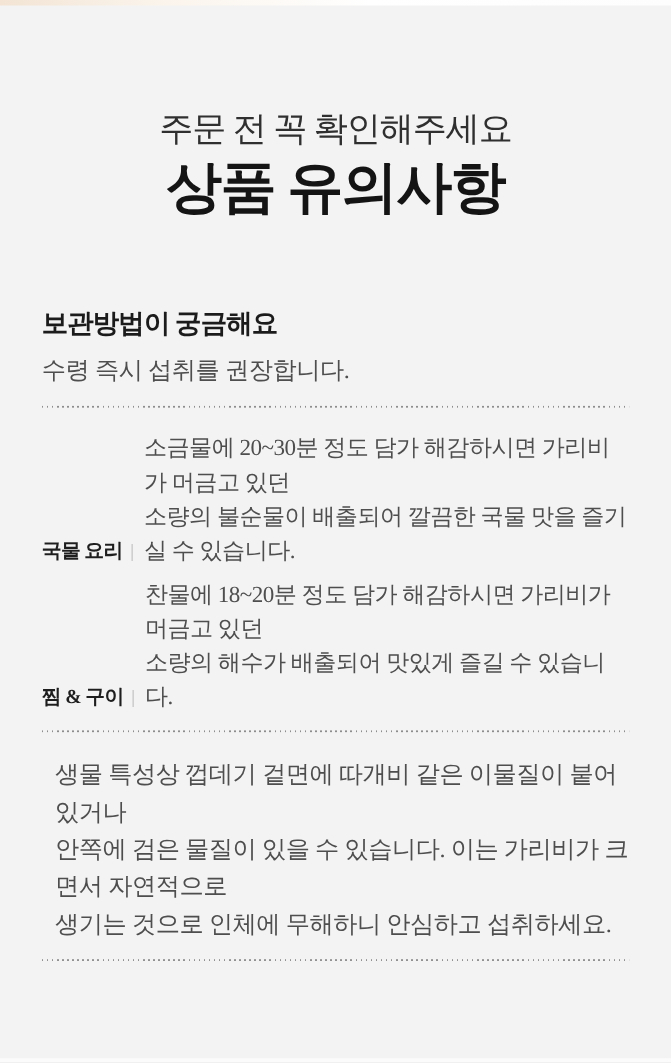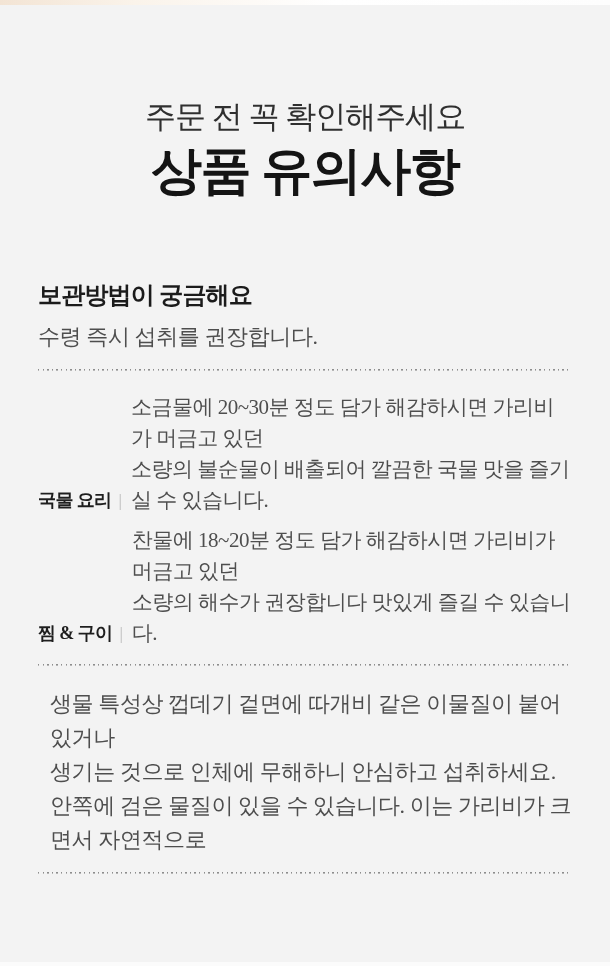--- a/index.html
+++ b/index.html
@@ -139,31 +139,31 @@
           <span class="desc-line">소금물에 20~30분 정도 담가 해감하시면 가리비가 머금고 있던</span>
           <span class="desc-line">소량의 불순물이 배출되어 깔끔한 국물 맛을 즐기실 수 있습니다.</span>
         </span>
       </div>
 
       <div class="wash-row">
         <span class="wash-label">찜 &amp; 구이</span>
         <span class="wash-sep">|</span>
         <span class="wash-desc">
           <span class="desc-line">찬물에 18~20분 정도 담가 해감하시면 가리비가 머금고 있던</span>
-          <span class="desc-line">소량의 해수가 권장합니다 맛있게 즐길 수 있습니다.</span>
+          <span class="desc-line">소량의 해수가 배출되어 맛있게 즐길 수 있습니다.</span>
         </span>
       </div>
     </div>
 
     <div class="divider"></div>
 
     <div class="section section-shell">
       <span class="body-line">생물 특성상 껍데기 겉면에 따개비 같은 이물질이 붙어 있거나</span>
+      <span class="body-line">안쪽에 검은 물질이 있을 수 있습니다. 이는 가리비가 크면서 자연적으로</span>
       <span class="body-line">생기는 것으로 인체에 무해하니 안심하고 섭취하세요.</span>
-      <span class="body-line">안쪽에 검은 물질이 있을 수 있습니다. 이는 가리비가 크면서 자연적으로</span>
     </div>
 
     <div class="divider"></div>
 
   </div>
 
   <div class="bottom-strip"></div>
 </div>
 
 </body></html>

